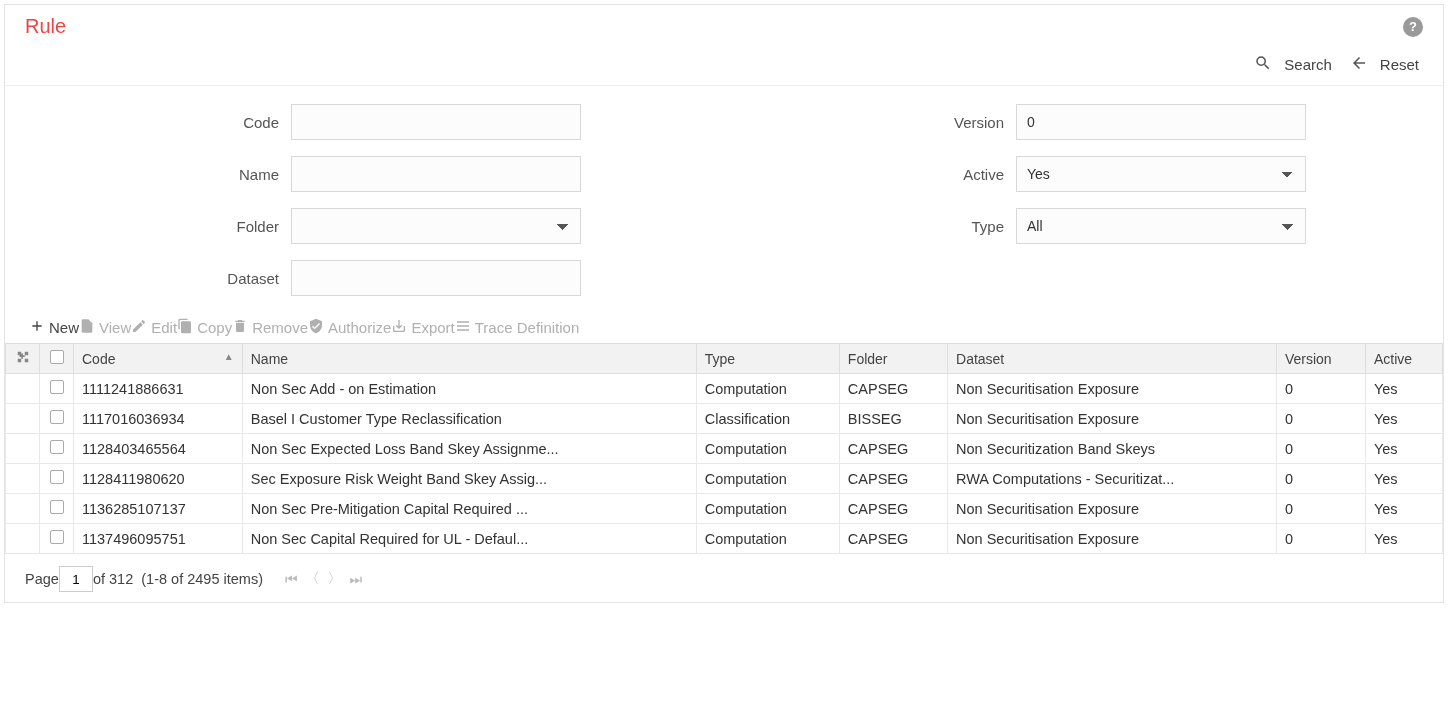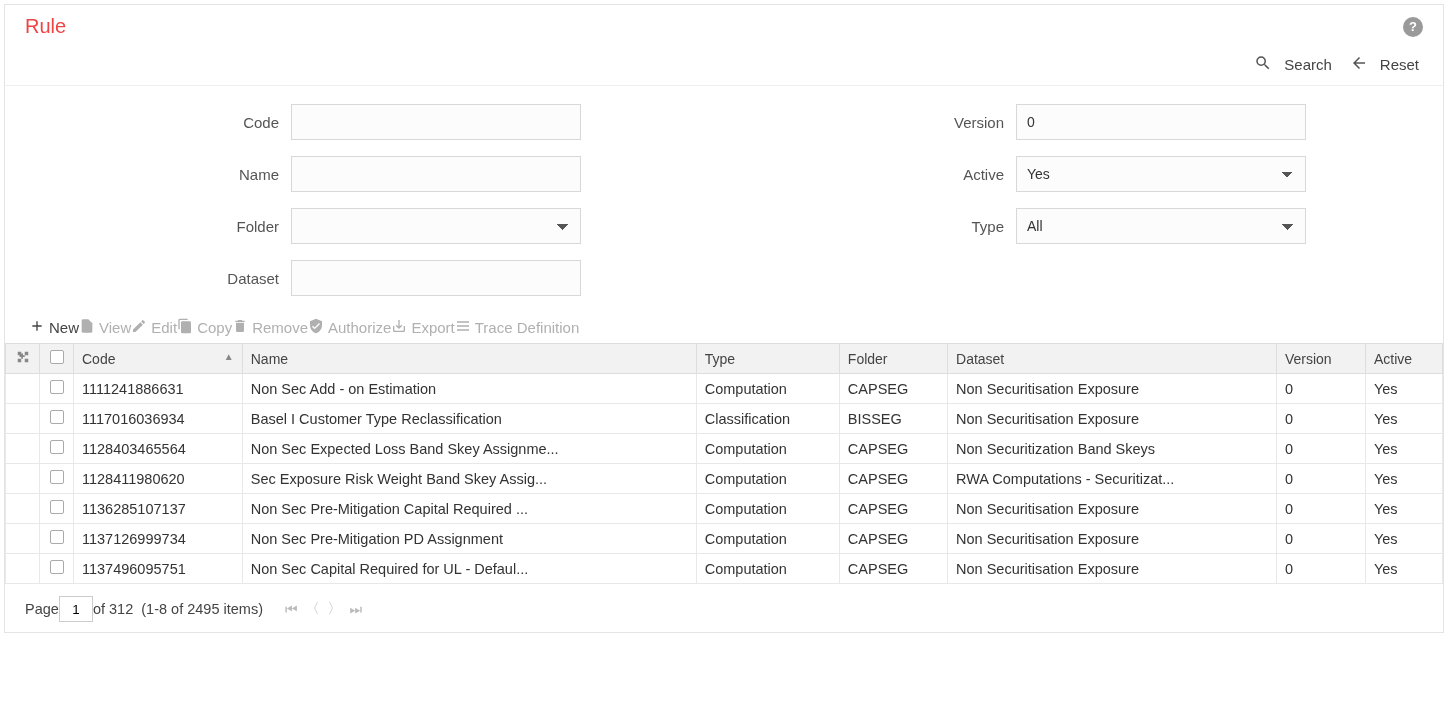--- a/index.html
+++ b/index.html
@@ -354,31 +354,20 @@
           <td>Non Sec Pre-Mitigation Capital Required ...</td>
           <td>Computation</td>
           <td>CAPSEG</td>
           <td>Non Securitisation Exposure</td>
           <td>0</td>
           <td>Yes</td>
         </tr>
         <tr>
           <td class="tree-col"></td>
           <td class="check-col"><span class="chk"></span></td>
-          <td>1137126999734</td>
-          <td>Non Sec Pre-Mitigation PD Assignment</td>
-          <td>Computation</td>
-          <td>CAPSEG</td>
-          <td>Non Securitisation Exposure</td>
-          <td>0</td>
-          <td>Yes</td>
-        </tr>
-        <tr>
-          <td class="tree-col"></td>
-          <td class="check-col"><span class="chk"></span></td>
           <td>1137496095751</td>
           <td>Non Sec Capital Required for UL - Defaul...</td>
           <td>Computation</td>
           <td>CAPSEG</td>
           <td>Non Securitisation Exposure</td>
           <td>0</td>
           <td>Yes</td>
         </tr>
       </tbody>
   </table>

